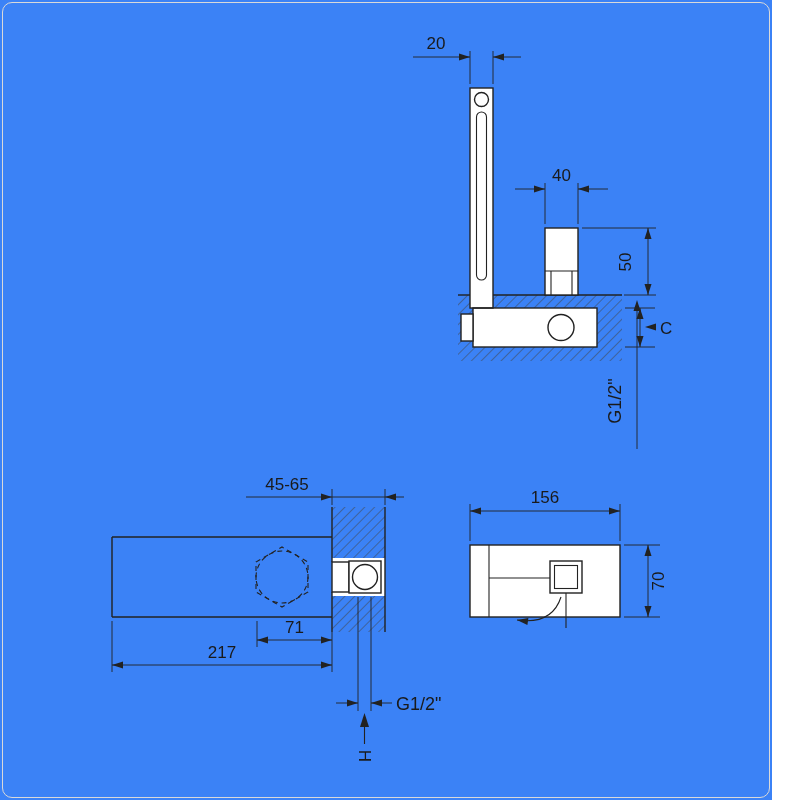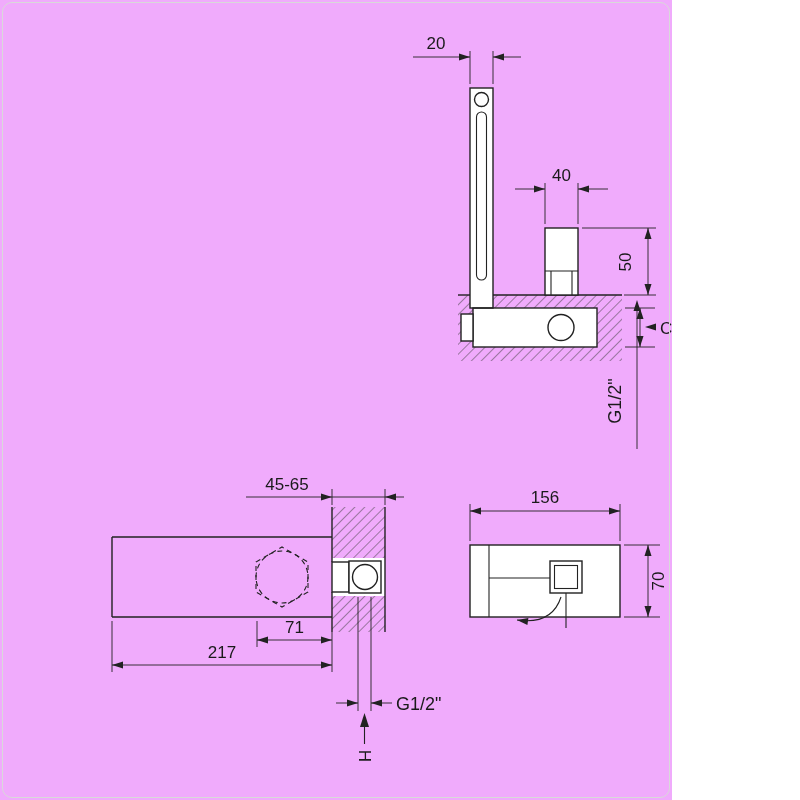--- a/index.html
+++ b/index.html
@@ -1,16 +1,16 @@
 <!DOCTYPE html>
 <html><head>
 <meta charset="utf-8">
 <style>
   html,body{margin:0;padding:0;background:#ffffff;width:800px;height:800px;}
-  .stage{position:relative;width:672px;height:800px;background:#f0abfc;overflow:hidden;}
+  .stage{position:relative;width:772px;height:800px;background:#3b82f6;overflow:hidden;}
   .frame{position:absolute;inset:2px;border:1px solid #d9d9d9;border-radius:10px;pointer-events:none;}
   svg{display:block;}
   .ln{stroke:#222;stroke-width:1.4;fill:none;}
   .lnf{stroke:#222;stroke-width:1.4;fill:#fff;}
   .tn{stroke:#222;stroke-width:1.1;fill:none;}
   .dm{stroke:#222;stroke-width:0.9;fill:none;}
   .ar{fill:#222;stroke:none;}
   .whitefill{fill:#fff;stroke:none;}
   .dash{stroke:#222;stroke-width:1.1;fill:none;stroke-dasharray:5,4;}
   .tx{font-family:"Liberation Sans","DejaVu Sans",sans-serif;font-size:17px;fill:#1a1a1a;}

